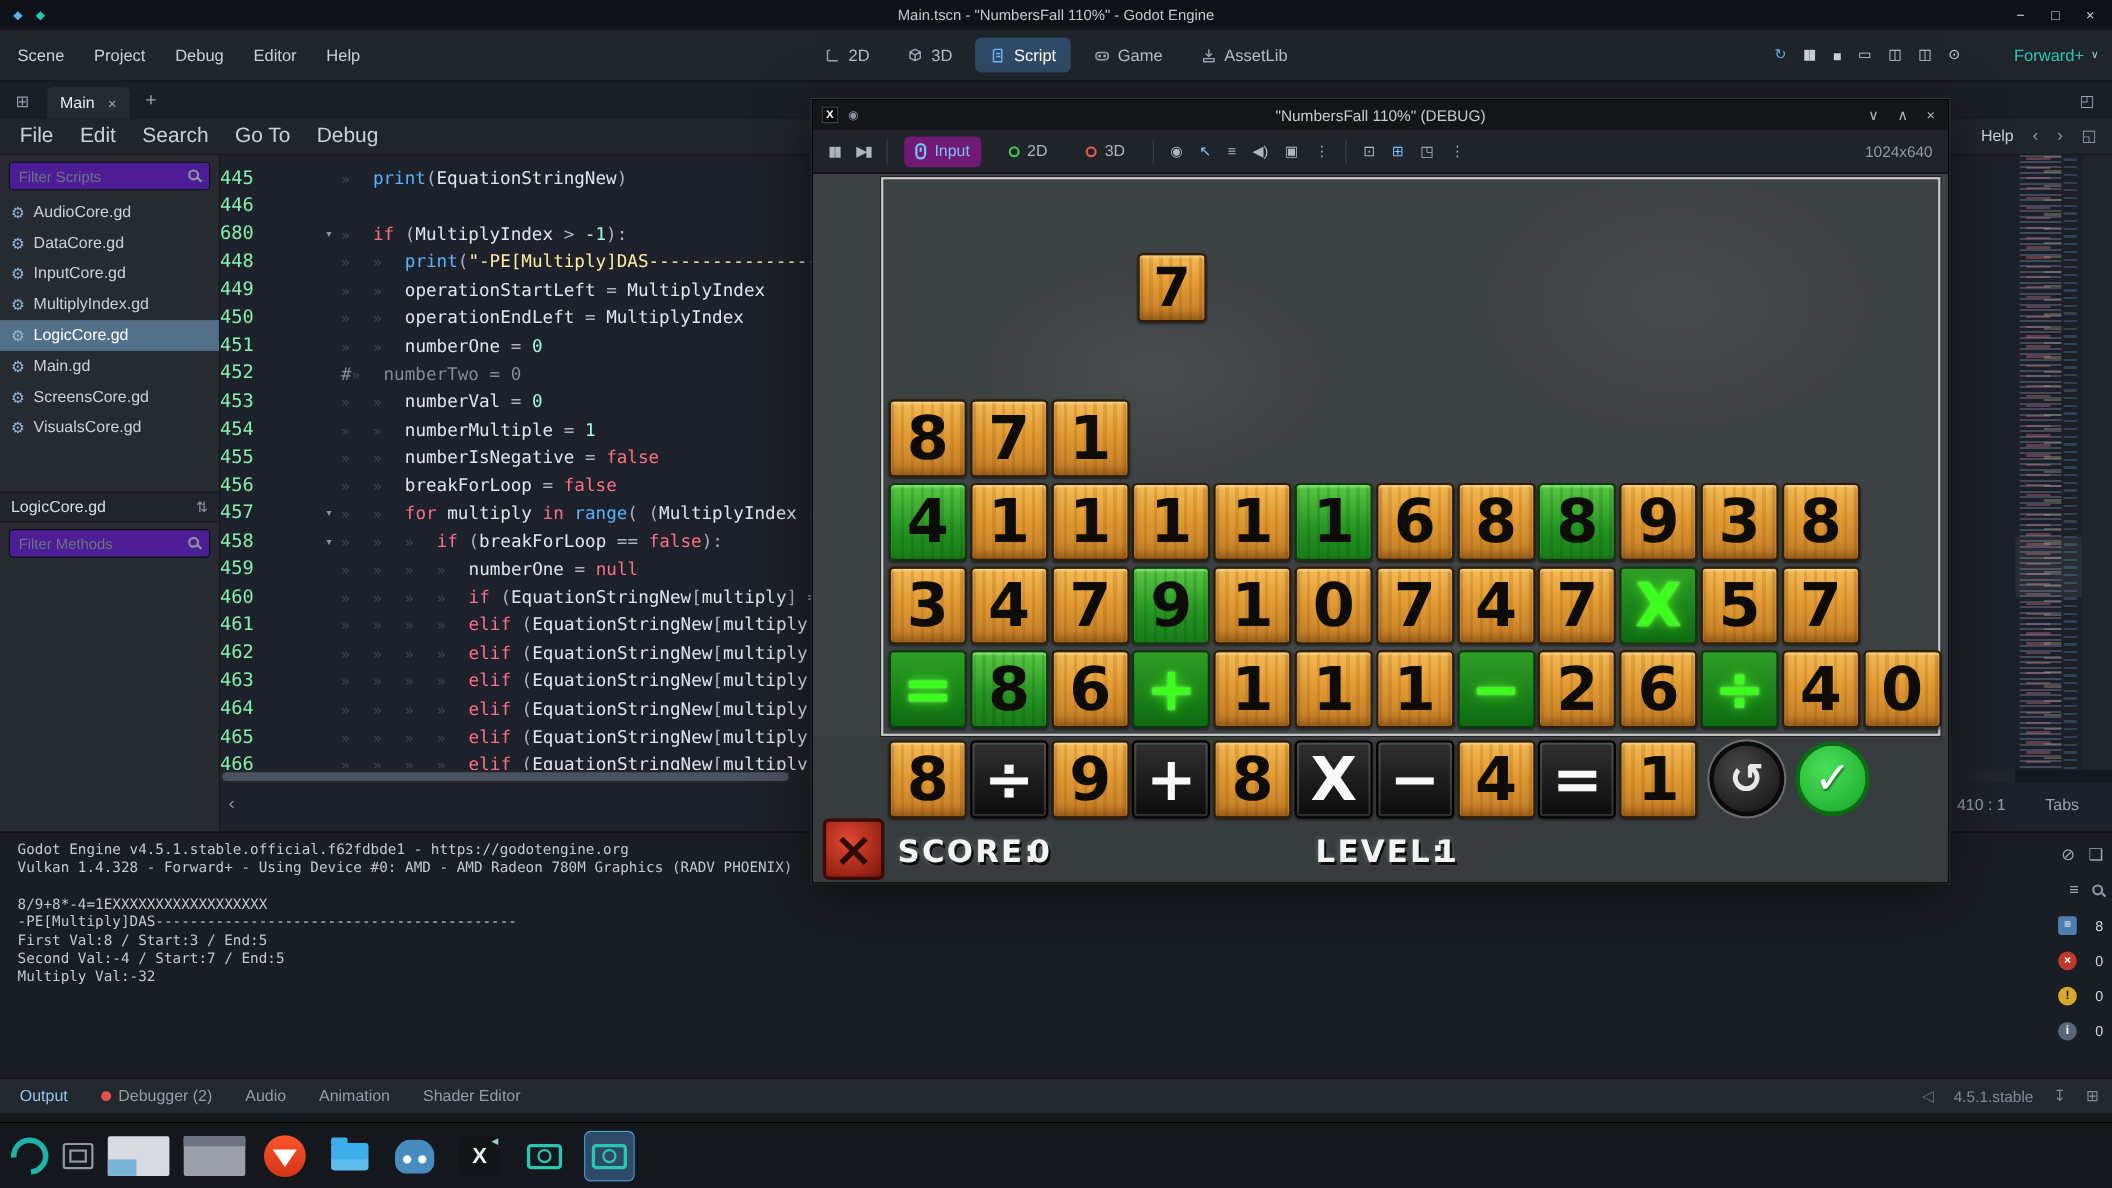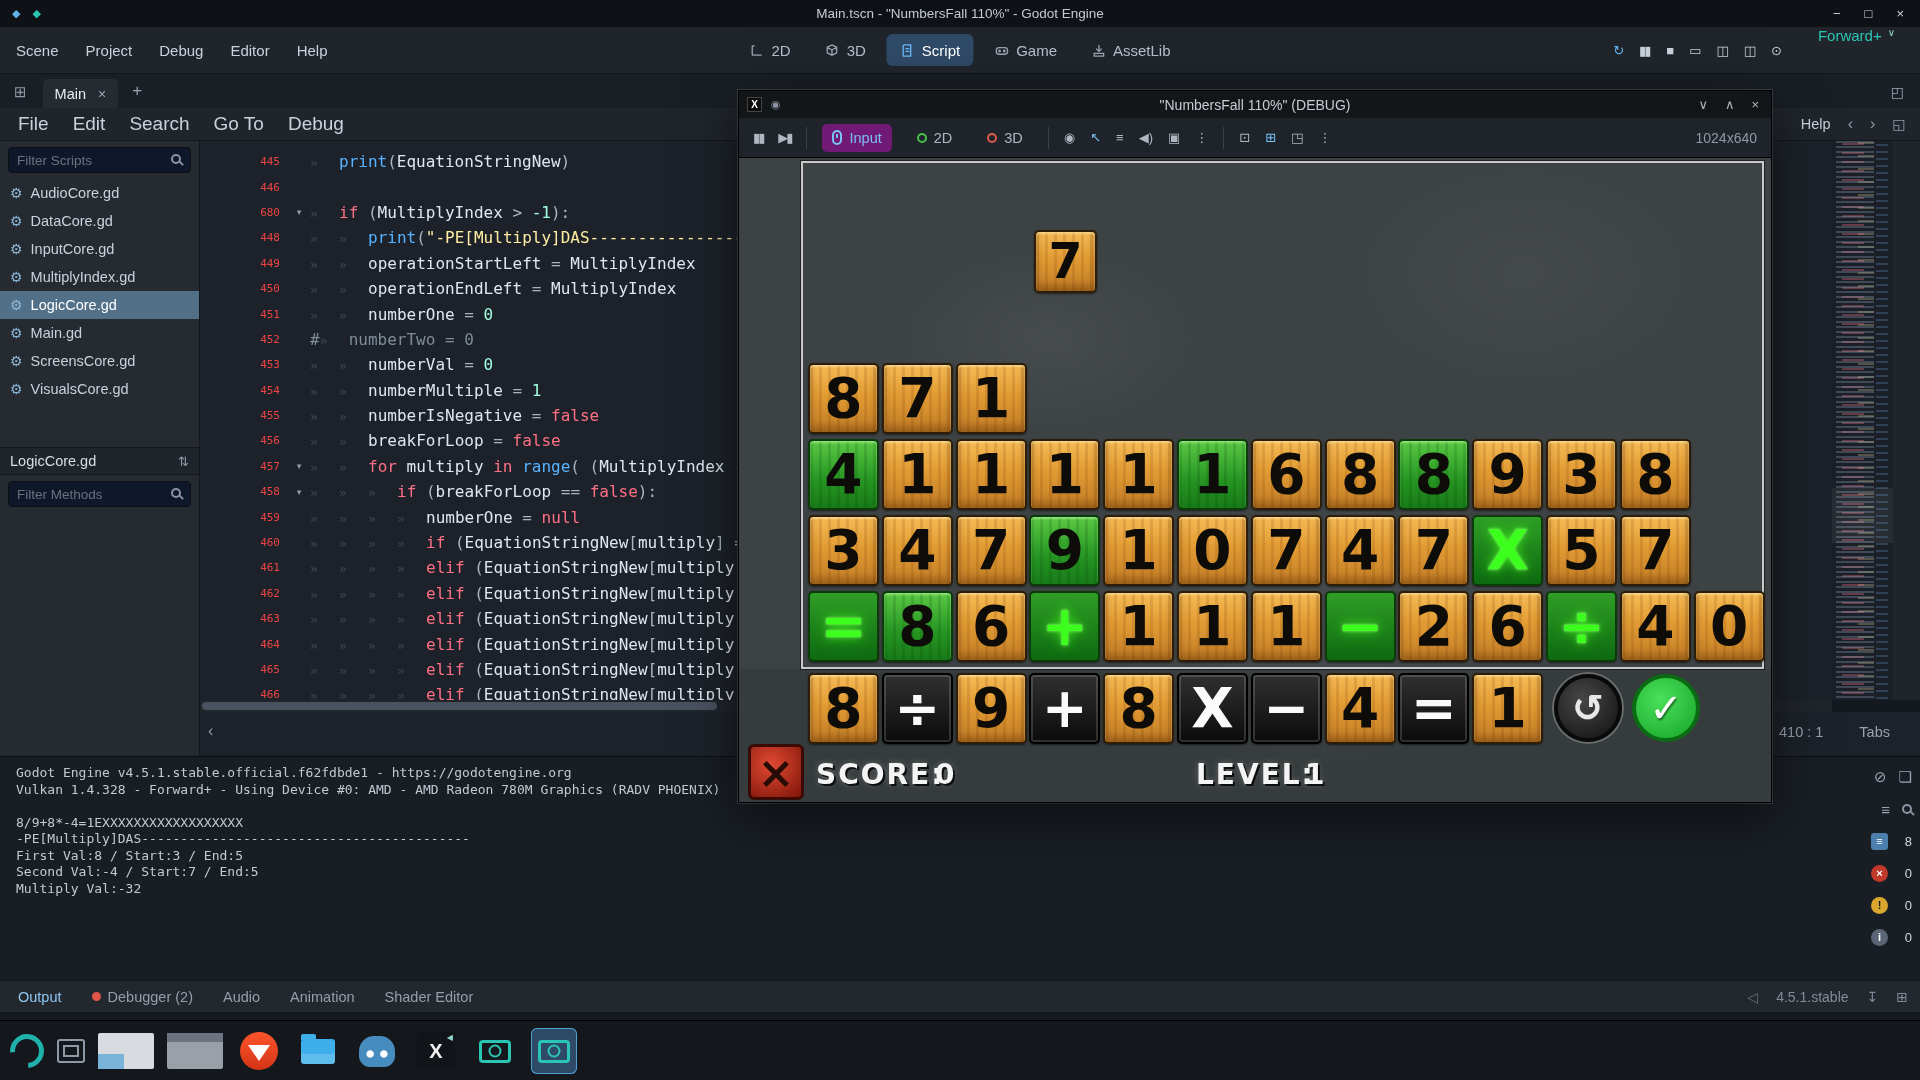--- a/index.html
+++ b/index.html
@@ -18,62 +18,62 @@
 #menubar{position:absolute;left:0;top:27px;width:1920px;height:47px;background:#20252c;border-bottom:1px solid #12161b}
 #main-menus{display:flex;gap:27px;padding-left:16px;align-items:center;height:100%}
 .mbar-item{color:#c9d1da;font-size:15px}
 #workspaces{position:absolute;left:50%;transform:translateX(-50%);top:0;height:100%;display:flex;align-items:center;gap:8px}
 .ws{display:flex;gap:7px;align-items:center;height:32px;padding:0 13px;border-radius:6px;color:#b6bfca;font-size:15px}
 .ws svg{stroke:#9aa5b2;fill:none;stroke-width:1.4}
 .ws.active{background:#2f4a66;color:#fff}
 .ws.active svg{stroke:#6cb9f5}
 #run-icons{position:absolute;right:140px;top:0;height:100%;display:flex;gap:17px;align-items:center}
 .runic{font-size:13px;letter-spacing:-2px}
-#renderer-box{position:absolute;right:25px;top:0;height:100%;display:flex;align-items:flex-start;color:#2bc5b4;font-size:15px;gap:6px}
+#renderer-box{position:absolute;right:12px;top:0;height:100%;display:flex;align-items:center;color:#2bc5b4;font-size:15px;gap:6px}
 #renderer-box .chev{font-size:10px;color:#8fd8cf}
 
 
 #tabstrip{position:absolute;left:0;top:74px;width:1920px;height:34px;background:#1a1f26;display:flex;align-items:flex-end}
 .panelic{color:#8f99a6;font-size:15px;margin:0 0 7px 14px}
 .maintab{margin-left:16px;height:29px;background:#262b32;border-radius:5px 5px 0 0;display:flex;align-items:center;gap:12px;padding:0 12px;color:#e8edf2;font-size:14.5px}
 .tabclose{color:#9aa5b2;font-size:14px}
 .newtab{color:#9aa5b2;margin:0 0 7px 14px;font-size:17px}
 #tabstrip-right{position:absolute;right:16px;bottom:8px;color:#9aa5b2;font-size:14px}
 
 
 #scriptmenu{position:absolute;left:0;top:108px;width:1920px;height:33px;background:#20252c;border-bottom:1px solid #14181d;display:flex;align-items:center}
 #script-menus{display:flex;gap:24px;padding-left:18px}
 .smenu-item{font-size:19px;color:#c9d1da}
 #scriptmenu-right{margin-left:auto;display:flex;gap:17px;align-items:center;padding-right:14px;color:#c9d1da;font-size:14.5px}
 #scriptmenu-right .navchev{color:#8f99a6;font-size:16px}
 
 
 #leftpanel{position:absolute;left:0;top:141px;width:200px;height:615px;background:#262b32;border-right:1px solid #14181d}
 .finput{position:relative;margin:6px 8px 0 8px}
-input.filter{width:100%;height:26px;background:#0f172a;border:1px solid #0c0f13;border-radius:4px;color:#cfd6de;font-size:13.5px;padding:0 26px 0 8px;outline:none}
+input.filter{width:100%;height:26px;background:#4c1d95;border:1px solid #0c0f13;border-radius:4px;color:#cfd6de;font-size:13.5px;padding:0 26px 0 8px;outline:none}
 input.filter::placeholder{color:#68737f}
 .mag{position:absolute;width:10px;height:10px;border:2px solid #8a94a2;border-radius:50%;display:inline-block}
 .mag::after{content:"";position:absolute;width:6px;height:2px;background:#8a94a2;transform:rotate(45deg);right:-5px;bottom:-2px}
 .finput .mag{right:10px;top:7px}
 #scripts-list{margin-top:6px}
 .litem{height:28px;display:flex;align-items:center;gap:8px;padding:0 10px;font-size:14.5px;color:#c9d1da}
 .litem.sel{background:#537089;color:#fff}
 .gear{color:#8fb8d8;font-size:14px}
 #lp-spacer{height:44px}
 #current-script{height:28px;display:flex;align-items:center;justify-content:space-between;background:#20252c;border-top:1px solid #14181d;border-bottom:1px solid #14181d;padding:0 10px;font-size:14.5px;color:#d8dee5}
 #current-script .sorter{color:#8f99a6;font-size:13px}
 #methods-box{margin:6px 6px 0 6px;border:1px solid #6f97b8;background:#1d222a;padding:3px 0;height:226px;overflow:hidden}
 .mitem{height:27px;display:flex;align-items:center;padding:0 9px;font-size:14px;color:#c9d1da}
 .mitem.sel{background:#3a4654;box-shadow:inset 0 0 0 1px #d8dee5;color:#fff}
 
 
 #codearea{position:absolute;left:200px;top:141px;width:1632px;height:559px;background:#1d222a;overflow:hidden}
 #code-lines{padding-top:8px}
 .cline{display:flex;height:25.4px;align-items:center;font-family:"DejaVu Sans Mono","Liberation Mono",monospace;font-size:16px;white-space:pre}
-.lnum{width:88px;text-align:right;color:#ef4444;font-size:11px;padding-right:8px;flex:none}
+.lnum{width:88px;text-align:left;color:#86efac;font-size:17px;padding-right:8px;flex:none}
 .fold{width:22px;color:#8a94a2;font-size:12px;flex:none;text-align:center}
 .ltxt{white-space:pre}
 .tk-k{color:#ff7085}.tk-f{color:#57b3ff}.tk-s{color:#ffeda1}.tk-n{color:#a1ffe0}
 .tk-c{color:#7f8c98}.tk-t{color:#dfe6ee}.tk-o{color:#aab4c0}
 .tk-b{display:inline-block;width:29px;color:#3e4856;font-size:13px}
 #hscroll{position:absolute;left:200px;top:700px;width:1632px;height:12px;background:#20252c}
 #hthumb{position:absolute;left:2px;top:2px;width:515px;height:8px;background:#49525f;border-radius:4px}
 #codestatus{position:absolute;left:200px;top:712px;width:1720px;height:44px;background:#1d222a}
 #unfold-left{position:absolute;left:8px;top:10px;color:#8f99a6;font-size:16px}
 #status-right{position:absolute;right:30px;top:12px;display:flex;gap:36px;color:#98a2ae;font-size:14.5px}

